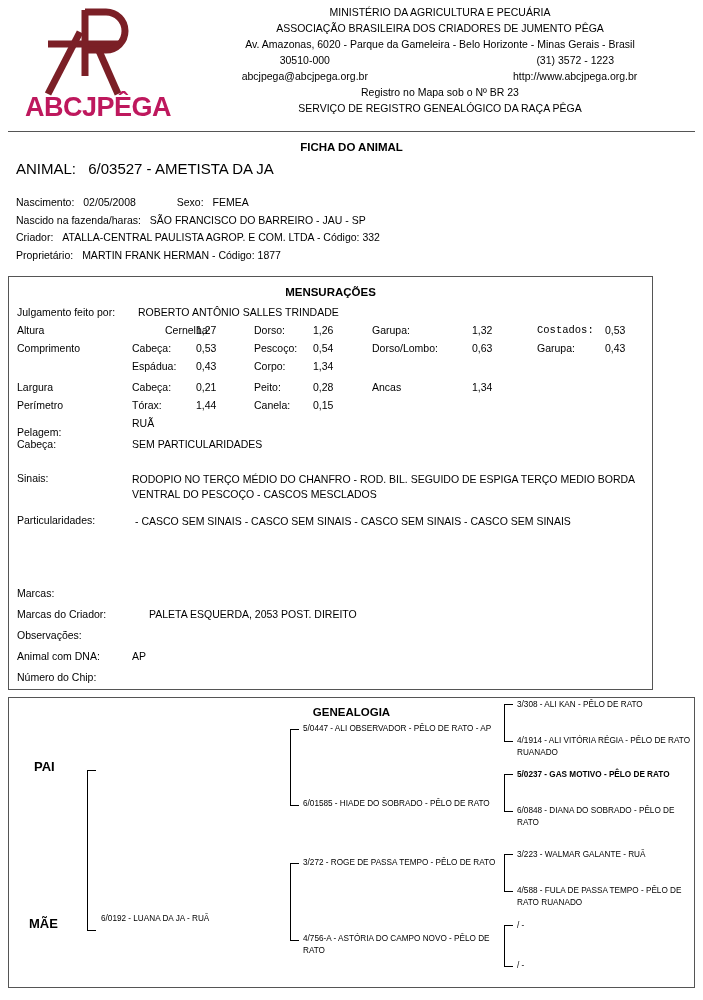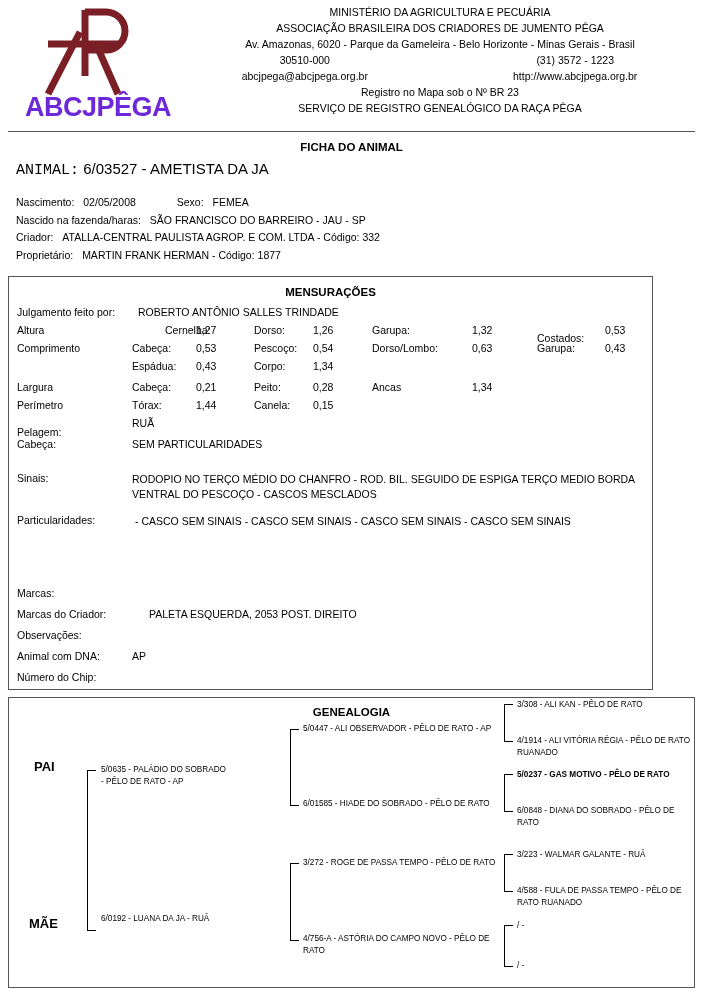--- a/index.html
+++ b/index.html
@@ -32,21 +32,21 @@
   #logo svg { display: block; }
   #logo-wordmark {
     position: absolute;
     left: 0; top: 88px;
     width: 160px;
     text-align: center;
     font-family: "Liberation Sans", sans-serif;
     font-weight: bold;
     font-size: 27px;
     letter-spacing: -0.5px;
-    color: #6d28d9;
+    color: #be185d;
     line-height: 1;
   }
   #header-text {
     position: absolute;
     left: 180px; top: 4px;
     width: 520px;
     text-align: center;
     font-size: 10.5px;
     line-height: 16px;
   }
@@ -80,21 +80,21 @@
     text-align: center;
     font-size: 11.5px;
     font-weight: bold;
   }
   #animal-line {
     position: absolute;
     left: 16px; top: 160px;
     font-size: 15px;
     white-space: nowrap;
   }
-  #animal-line .lbl { margin-right: 0; font-family: Liberation Mono, monospace; }
+  #animal-line .lbl { margin-right: 8px; }
 
   #info-block {
     position: absolute;
     left: 16px; top: 194px;
     width: 670px;
     font-size: 10.5px;
     line-height: 17.5px;
   }
   .info-row { white-space: nowrap; }
   .info-row .k { }
@@ -228,21 +228,21 @@
   <div class="m-text" style="left:8px; top:29px;">Julgamento feito por:</div>
   <div class="m-text" style="left:129px; top:29px;">ROBERTO ANTÔNIO SALLES TRINDADE</div>
 
   <div class="m-text" style="left:8px; top:47px;">Altura</div>
   <div class="m-text" style="left:123px; top:47px;margin-left:33px;">Cernelha:</div>
   <div class="m-text" style="left:187px; top:47px;">1,27</div>
   <div class="m-text" style="left:245px; top:47px;">Dorso:</div>
   <div class="m-text" style="left:304px; top:47px;">1,26</div>
   <div class="m-text" style="left:363px; top:47px;">Garupa:</div>
   <div class="m-text" style="left:463px; top:47px;">1,32</div>
-  <div class="m-text" style="left:528px; top:55px;">Costados:</div>
+  <div class="m-text" style="left:528px; top:47px;font-family:Liberation Mono, monospace;">Costados:</div>
   <div class="m-text" style="left:596px; top:47px;">0,53</div>
 
   <div class="m-text" style="left:8px; top:65px;">Comprimento</div>
   <div class="m-text" style="left:123px; top:65px;">Cabeça:</div>
   <div class="m-text" style="left:187px; top:65px;">0,53</div>
   <div class="m-text" style="left:245px; top:65px;">Pescoço:</div>
   <div class="m-text" style="left:304px; top:65px;">0,54</div>
   <div class="m-text" style="left:363px; top:65px;">Dorso/Lombo:</div>
   <div class="m-text" style="left:463px; top:65px;">0,63</div>
   <div class="m-text" style="left:528px; top:65px;">Garupa:</div>
@@ -296,21 +296,20 @@
 
 <div class="doc-box" id="box-gen">
 
   <div class="box-title" style="top:8px;">GENEALOGIA</div>
 
   <div class="gen-label" style="left:25px; top:61px;">PAI</div>
   <div class="gen-label" style="left:20px; top:218px;">MÃE</div>
 
   <div class="bracket" style="left:78px; top:72px; width:9px; height:161px;"></div>
 
-  <div class="gen-node" style="left:92px; top:66px; width:125px;">5/0635 - PALÁDIO DO SOBRADO - PÊLO DE RATO - AP</div>
   <div class="gen-node" style="left:92px; top:215px; width:130px;">6/0192 - LUANA DA JA - RUÃ</div>
 
   <div class="bracket" style="left:281px; top:31px; width:9px; height:77px;"></div>
   <div class="bracket" style="left:281px; top:165px; width:9px; height:78px;"></div>
 
   <div class="gen-node" style="left:294px; top:25px; width:198px;">5/0447 - ALI OBSERVADOR - PÊLO DE RATO - AP</div>
   <div class="gen-node" style="left:294px; top:100px; width:198px;">6/01585 - HIADE DO SOBRADO - PÊLO DE RATO</div>
   <div class="gen-node" style="left:294px; top:159px; width:198px;">3/272 - ROGE DE PASSA TEMPO - PÊLO DE RATO</div>
   <div class="gen-node" style="left:294px; top:235px; width:198px;">4/756-A - ASTÓRIA DO CAMPO NOVO - PÊLO DE RATO</div>
 

